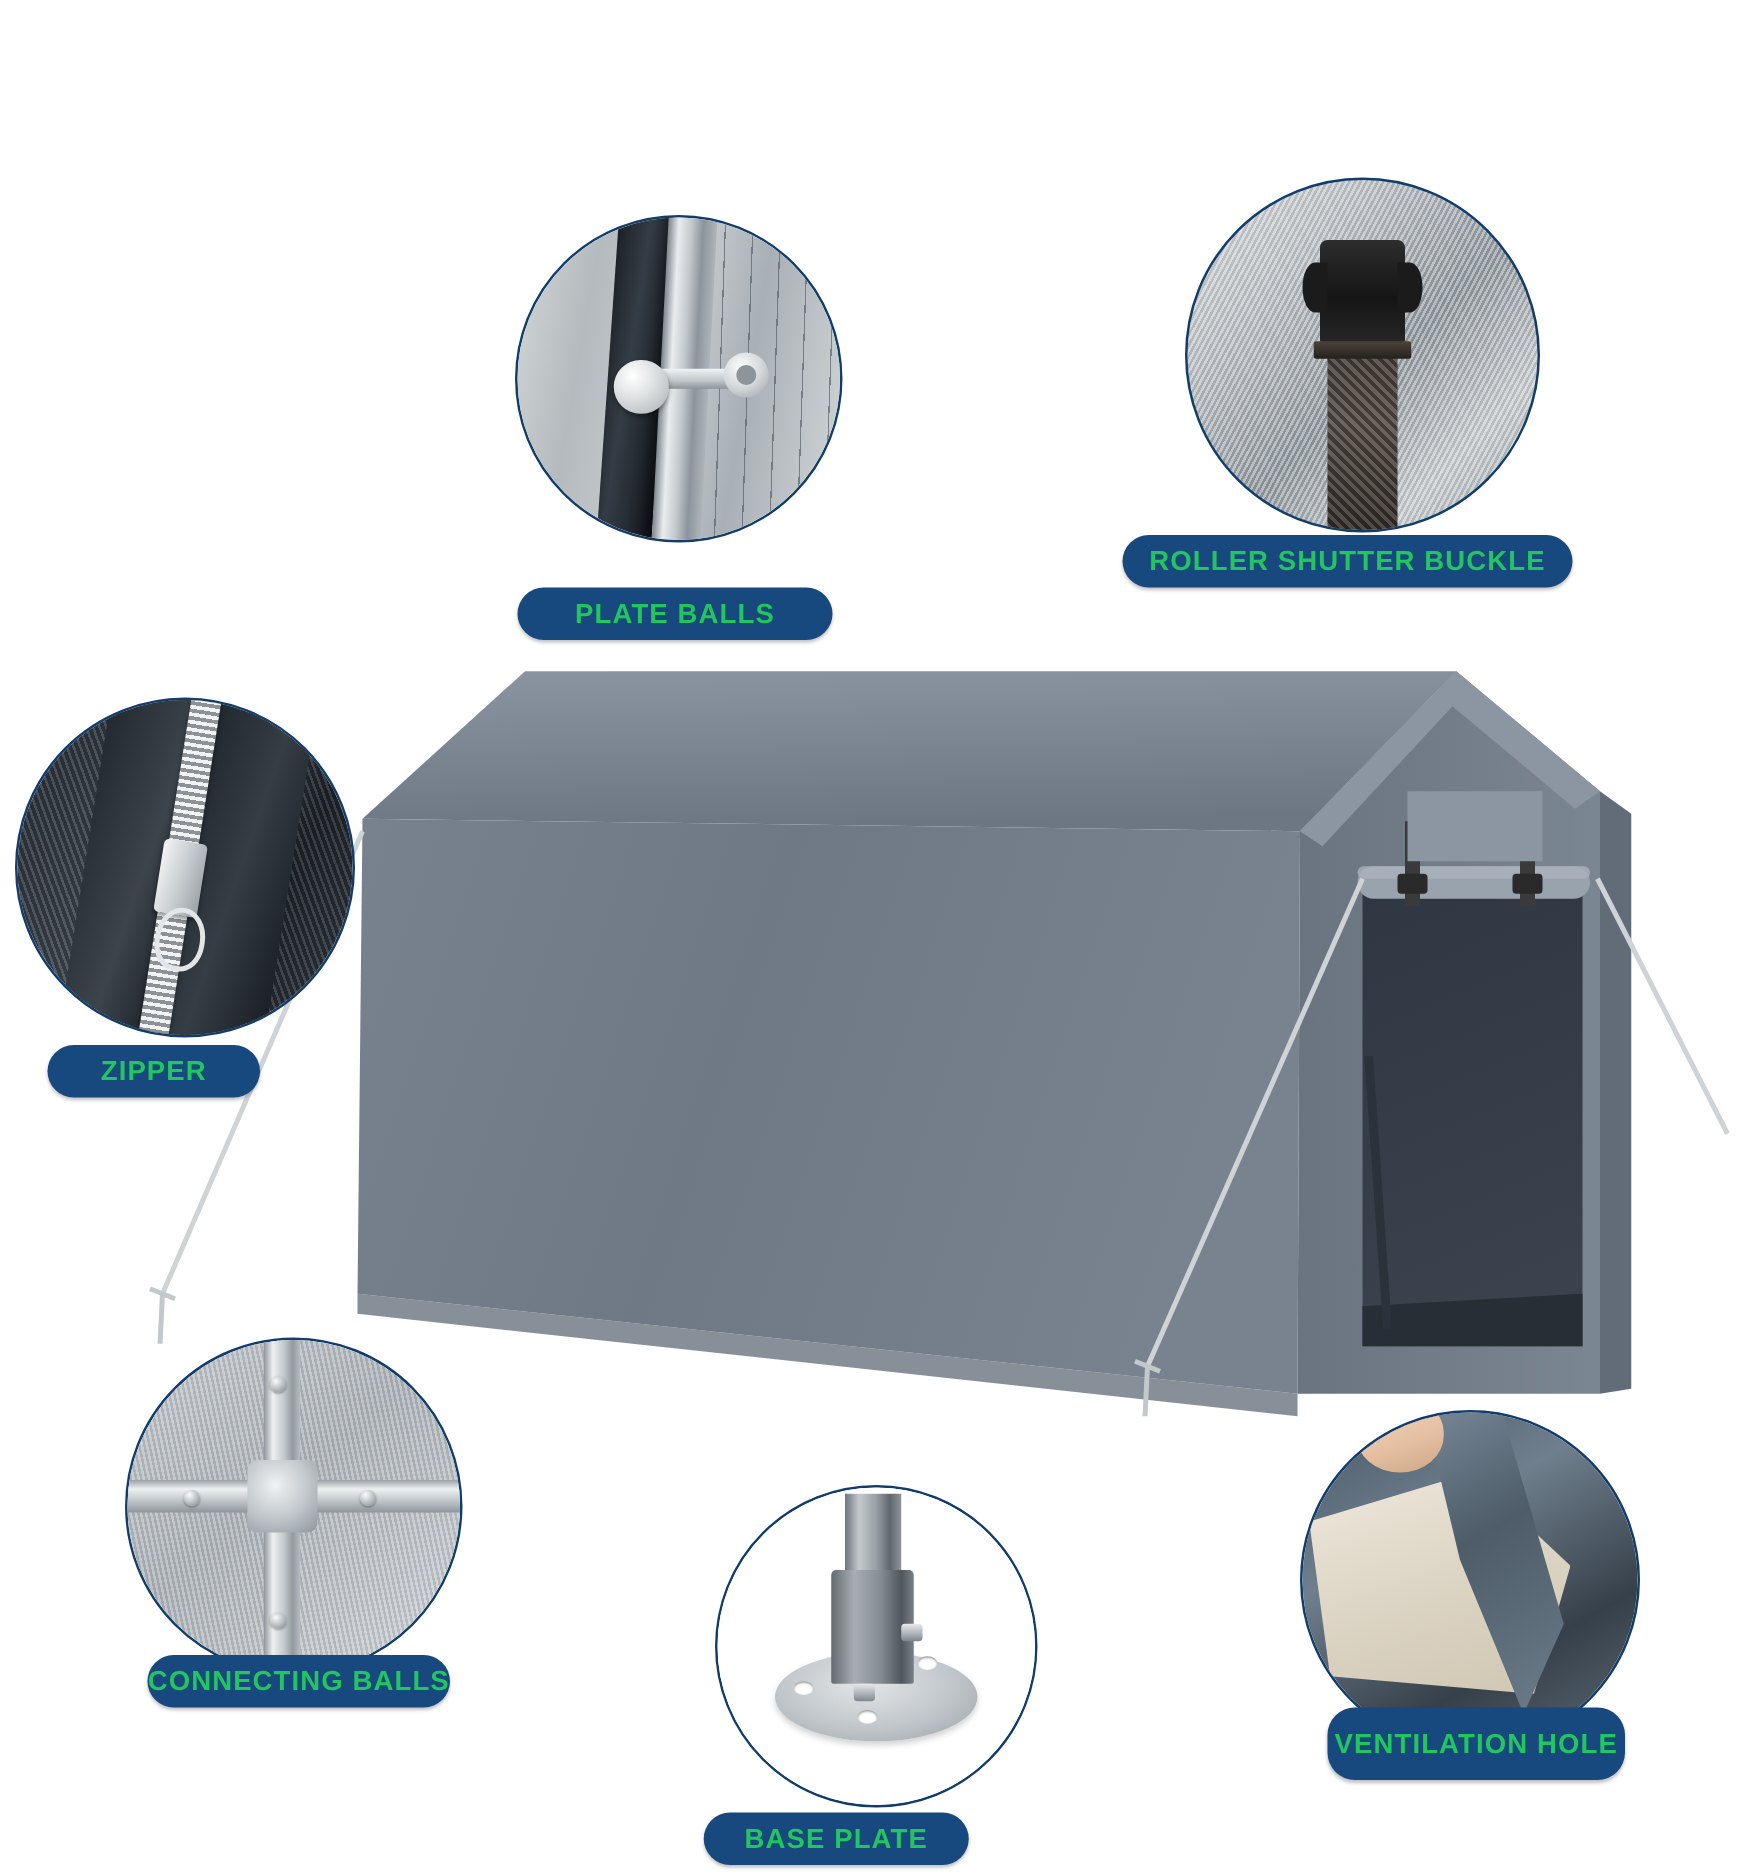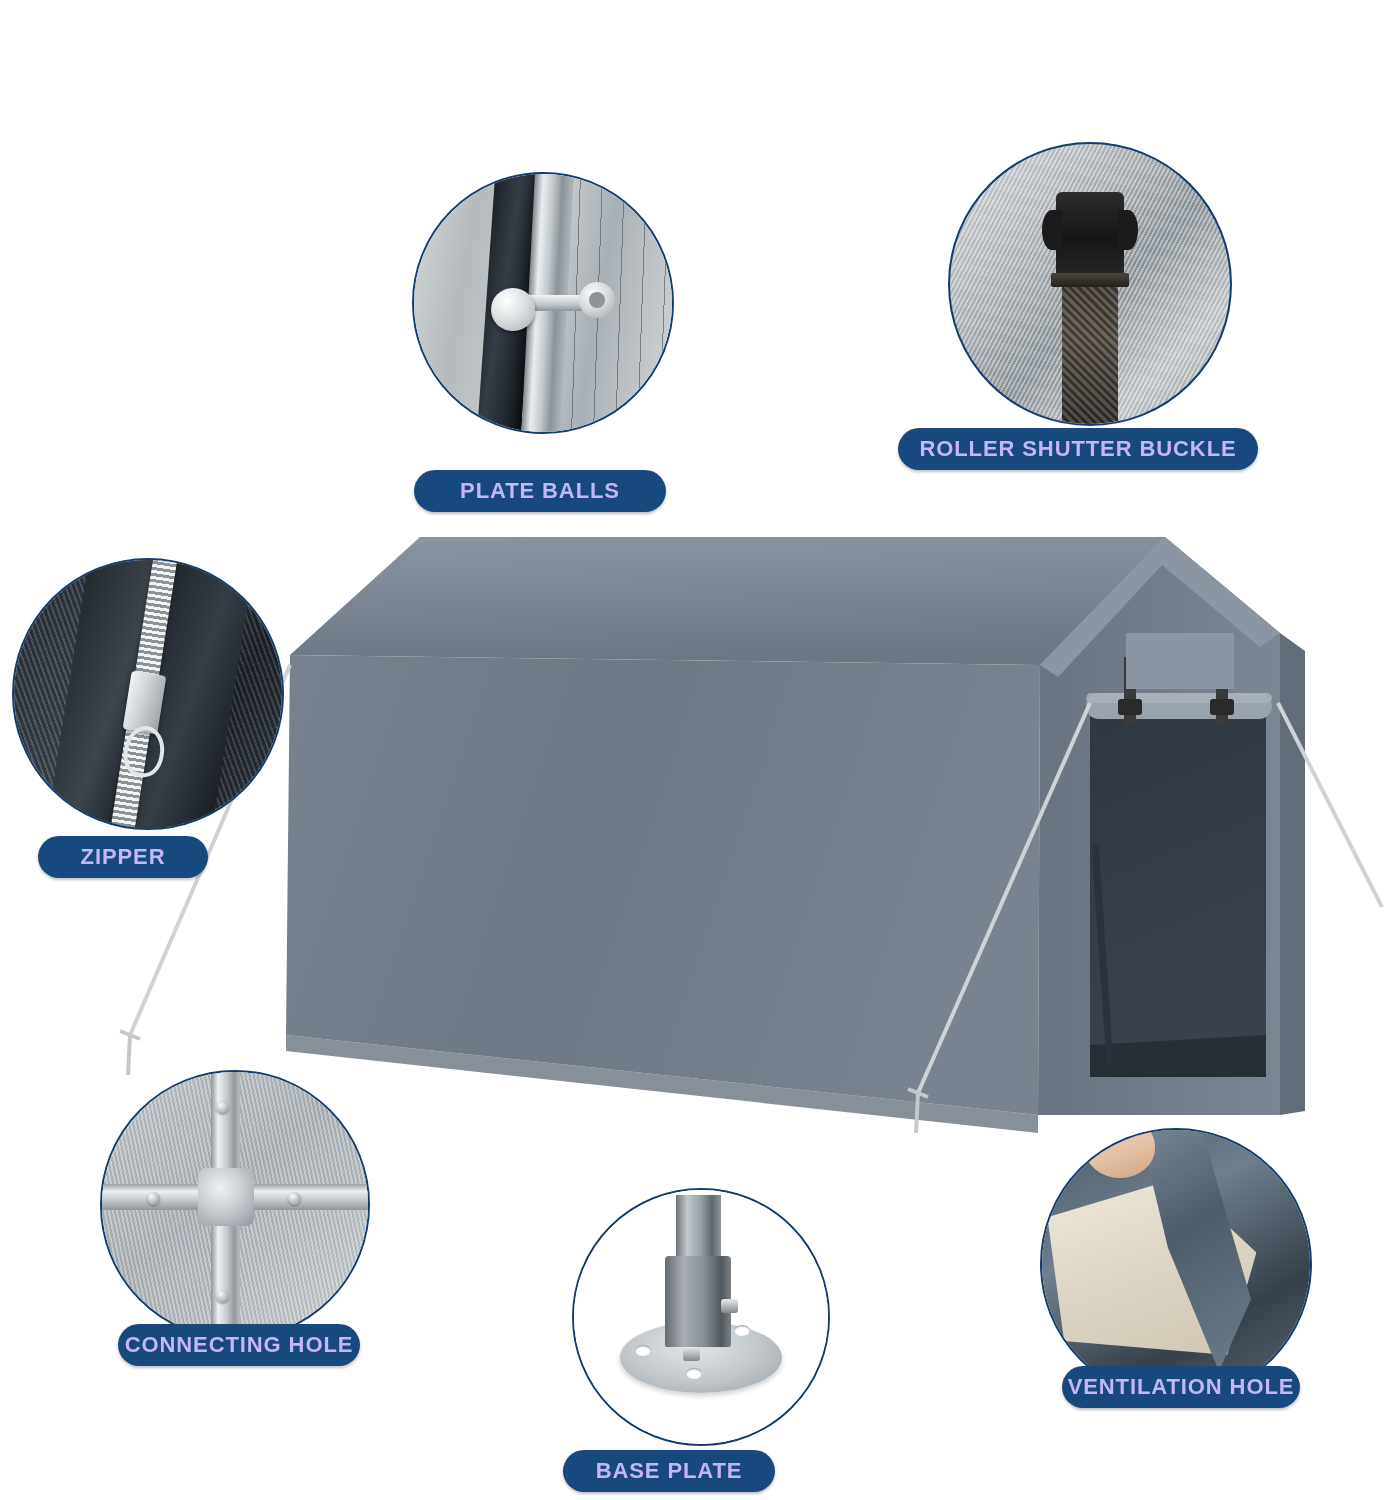--- a/index.html
+++ b/index.html
@@ -47,21 +47,21 @@
     line-height: 88px;
     transform: scaleX(0.96);
     transform-origin: left center;
     white-space: nowrap;
   }
 
   
   .pill {
     position: absolute;
     background: #17487e;
-    color: #c4b5fd;
+    color: #22c55e;
     border-radius: 22px;
     font-weight: bold;
     font-size: 22px;
     letter-spacing: 0.9px;
     display: flex;
     align-items: center;
     justify-content: center;
     box-shadow: 0 2px 3px rgba(0,0,0,0.25);
     white-space: nowrap;
     box-sizing: border-box;
@@ -376,21 +376,21 @@
       <div class="cp-bg"></div>
       <div class="cp-horiz"></div>
       <div class="cp-vert"></div>
       <div class="cp-hub"></div>
       <div class="cp-screw" style="left:43%; top:11%;"></div>
       <div class="cp-screw" style="left:43%; top:82%;"></div>
       <div class="cp-screw" style="left:17%; top:45%;"></div>
       <div class="cp-screw" style="left:70%; top:45%;"></div>
     </div>
   </div>
-  <div class="pill" style="left:118px; top:1324px; width:242px; height:42px;">CONNECTING HOLE</div>
+  <div class="pill" style="left:118px; top:1324px; width:242px; height:42px;">CONNECTING BALLS</div>
 
   <div class="circle" style="left:572px; top:1188px; width:258px; height:258px;">
     <div class="circle-inner">
       <div class="bp-bg"></div>
       <div class="bp-plate"></div>
       <div class="bp-pole"></div>
       <div class="bp-sleeve"></div>
       <div class="bp-hole" style="left:24%; top:61%;"></div>
       <div class="bp-hole" style="left:44%; top:70%;"></div>
       <div class="bp-hole" style="left:63%; top:53%;"></div>
@@ -401,15 +401,15 @@
   <div class="pill" style="left:563px; top:1450px; width:212px; height:42px;">BASE PLATE</div>
 
   <div class="circle" style="left:1040px; top:1128px; width:272px; height:272px;">
     <div class="circle-inner">
       <div class="vh-bg"></div>
       <div class="vh-interior"></div>
       <div class="vh-flap"></div>
       <div class="vh-hand"></div>
     </div>
   </div>
-  <div class="pill" style="left:1062px; top:1366px; width:238px; height:42px;">VENTILATION HOLE</div>
+  <div class="pill" style="left:1062px; top:1366px; width:238px; height:58px;">VENTILATION HOLE</div>
 
 </div>
 
 </body></html>

